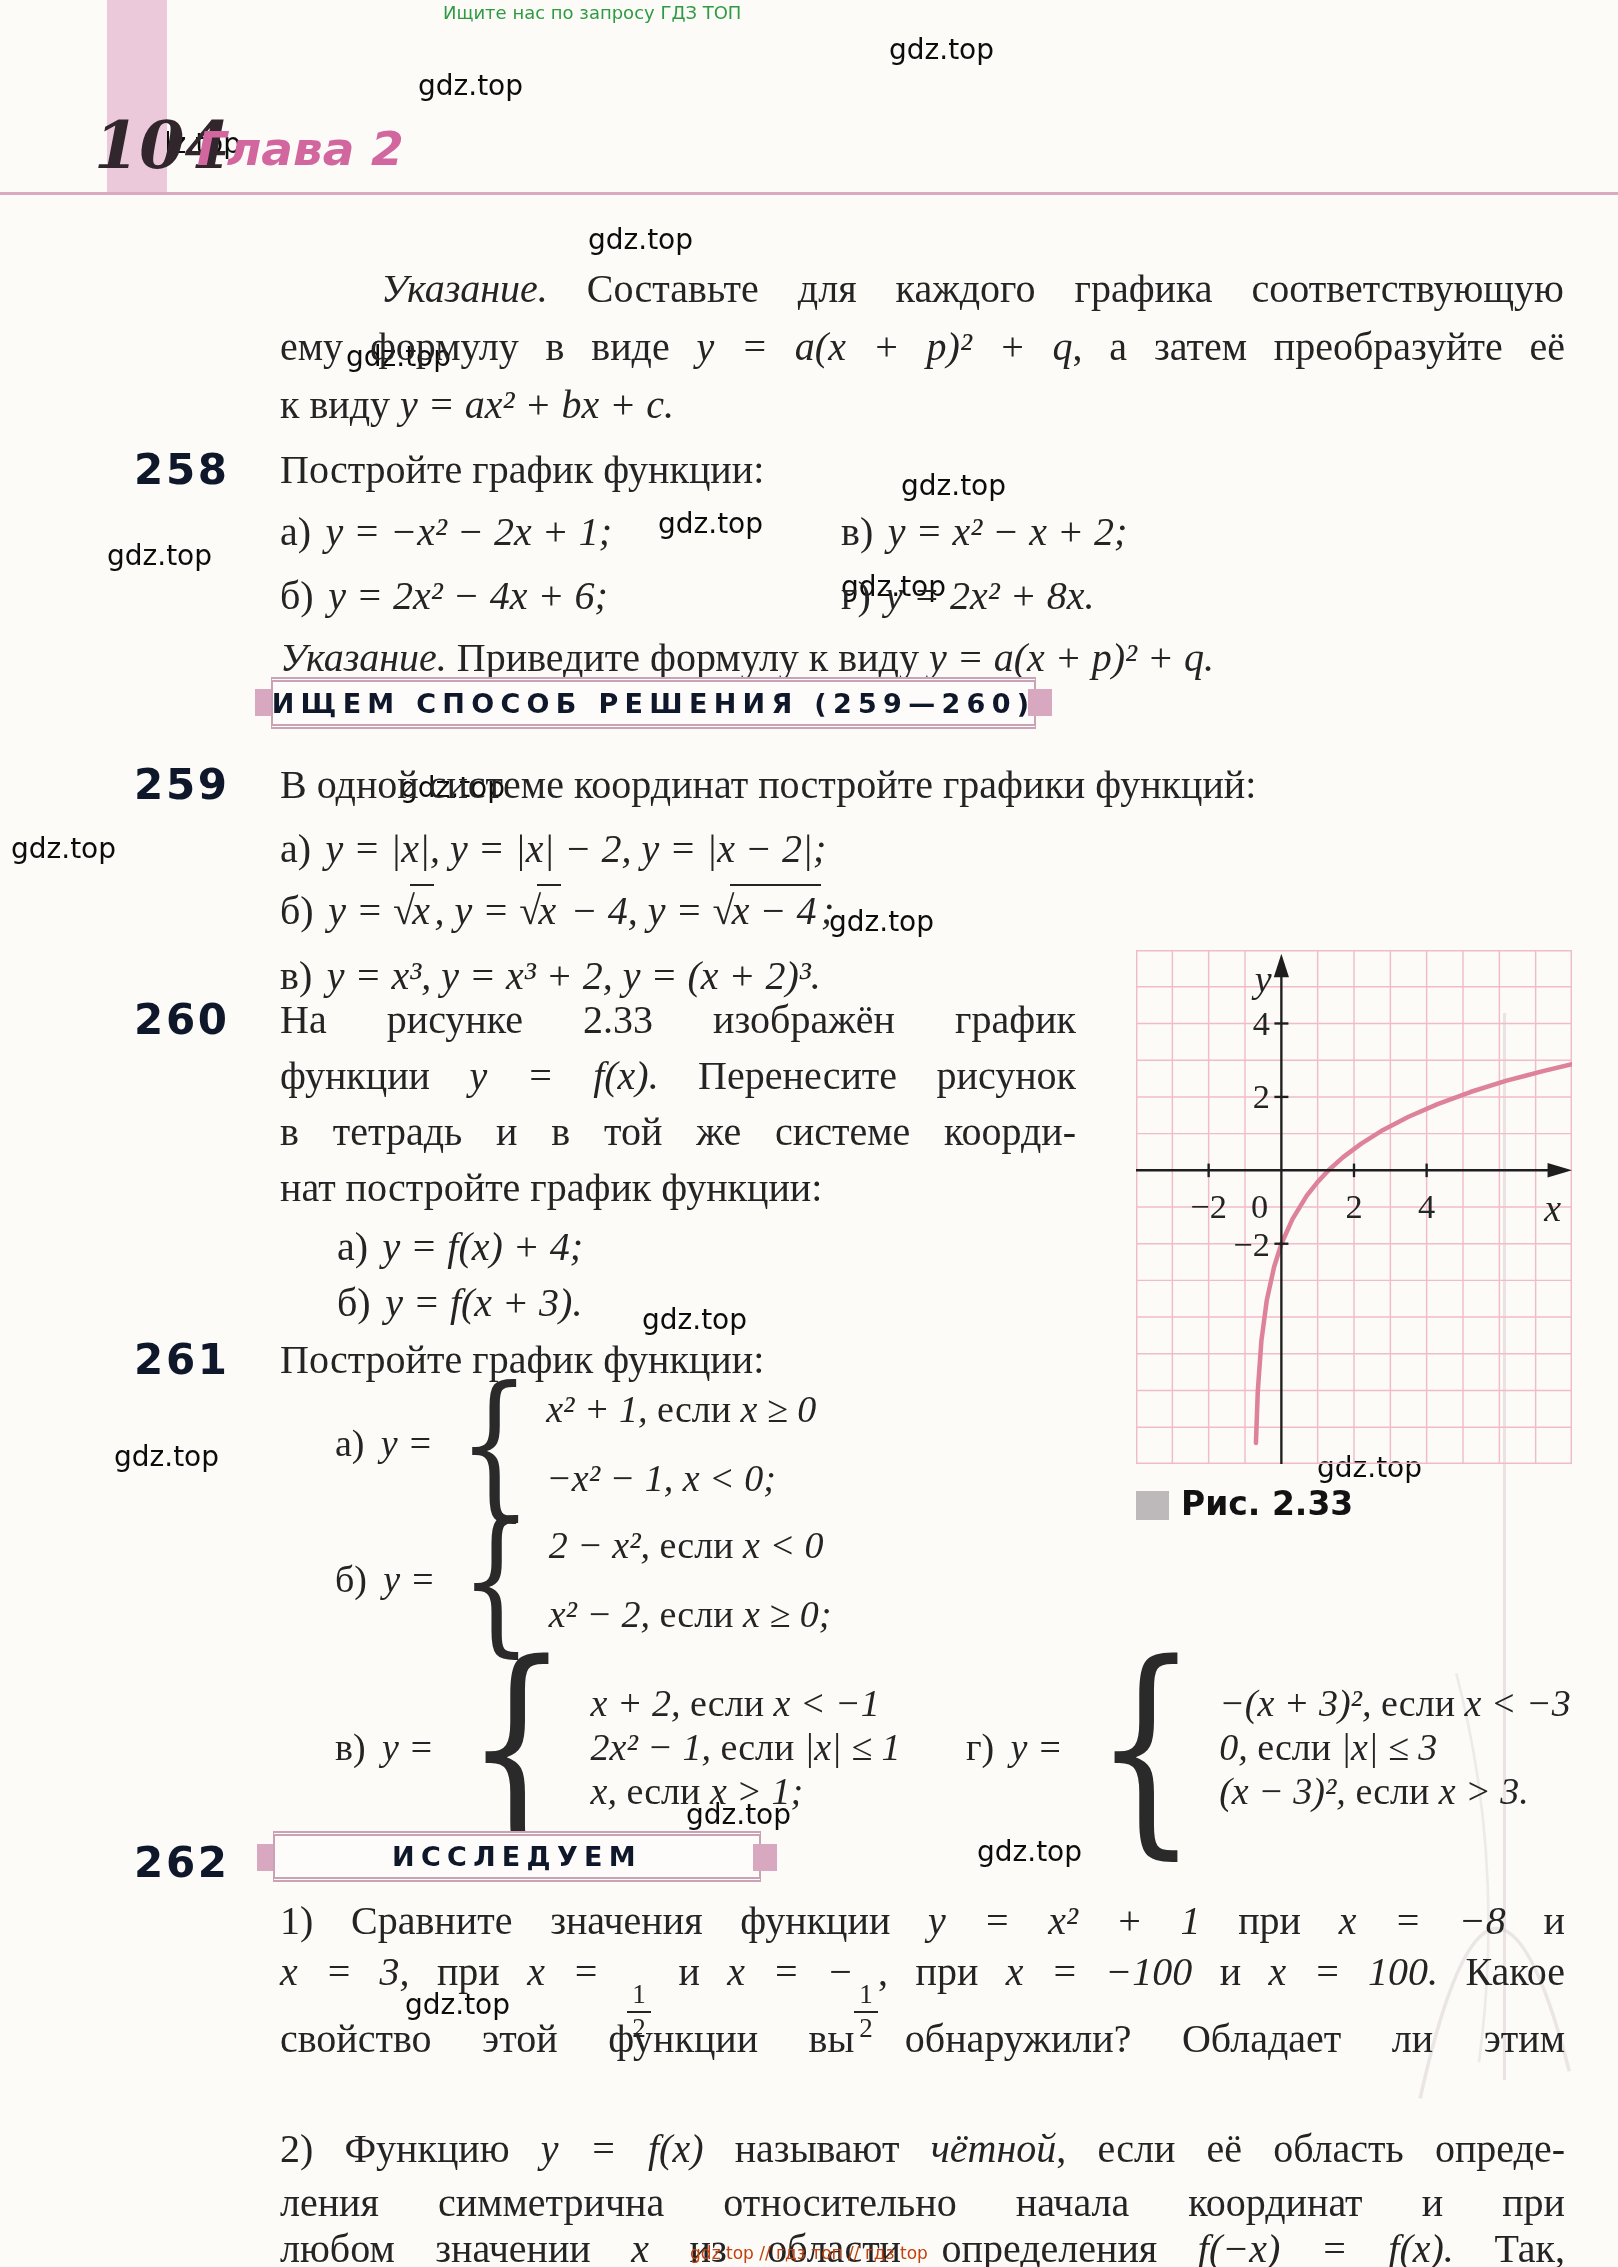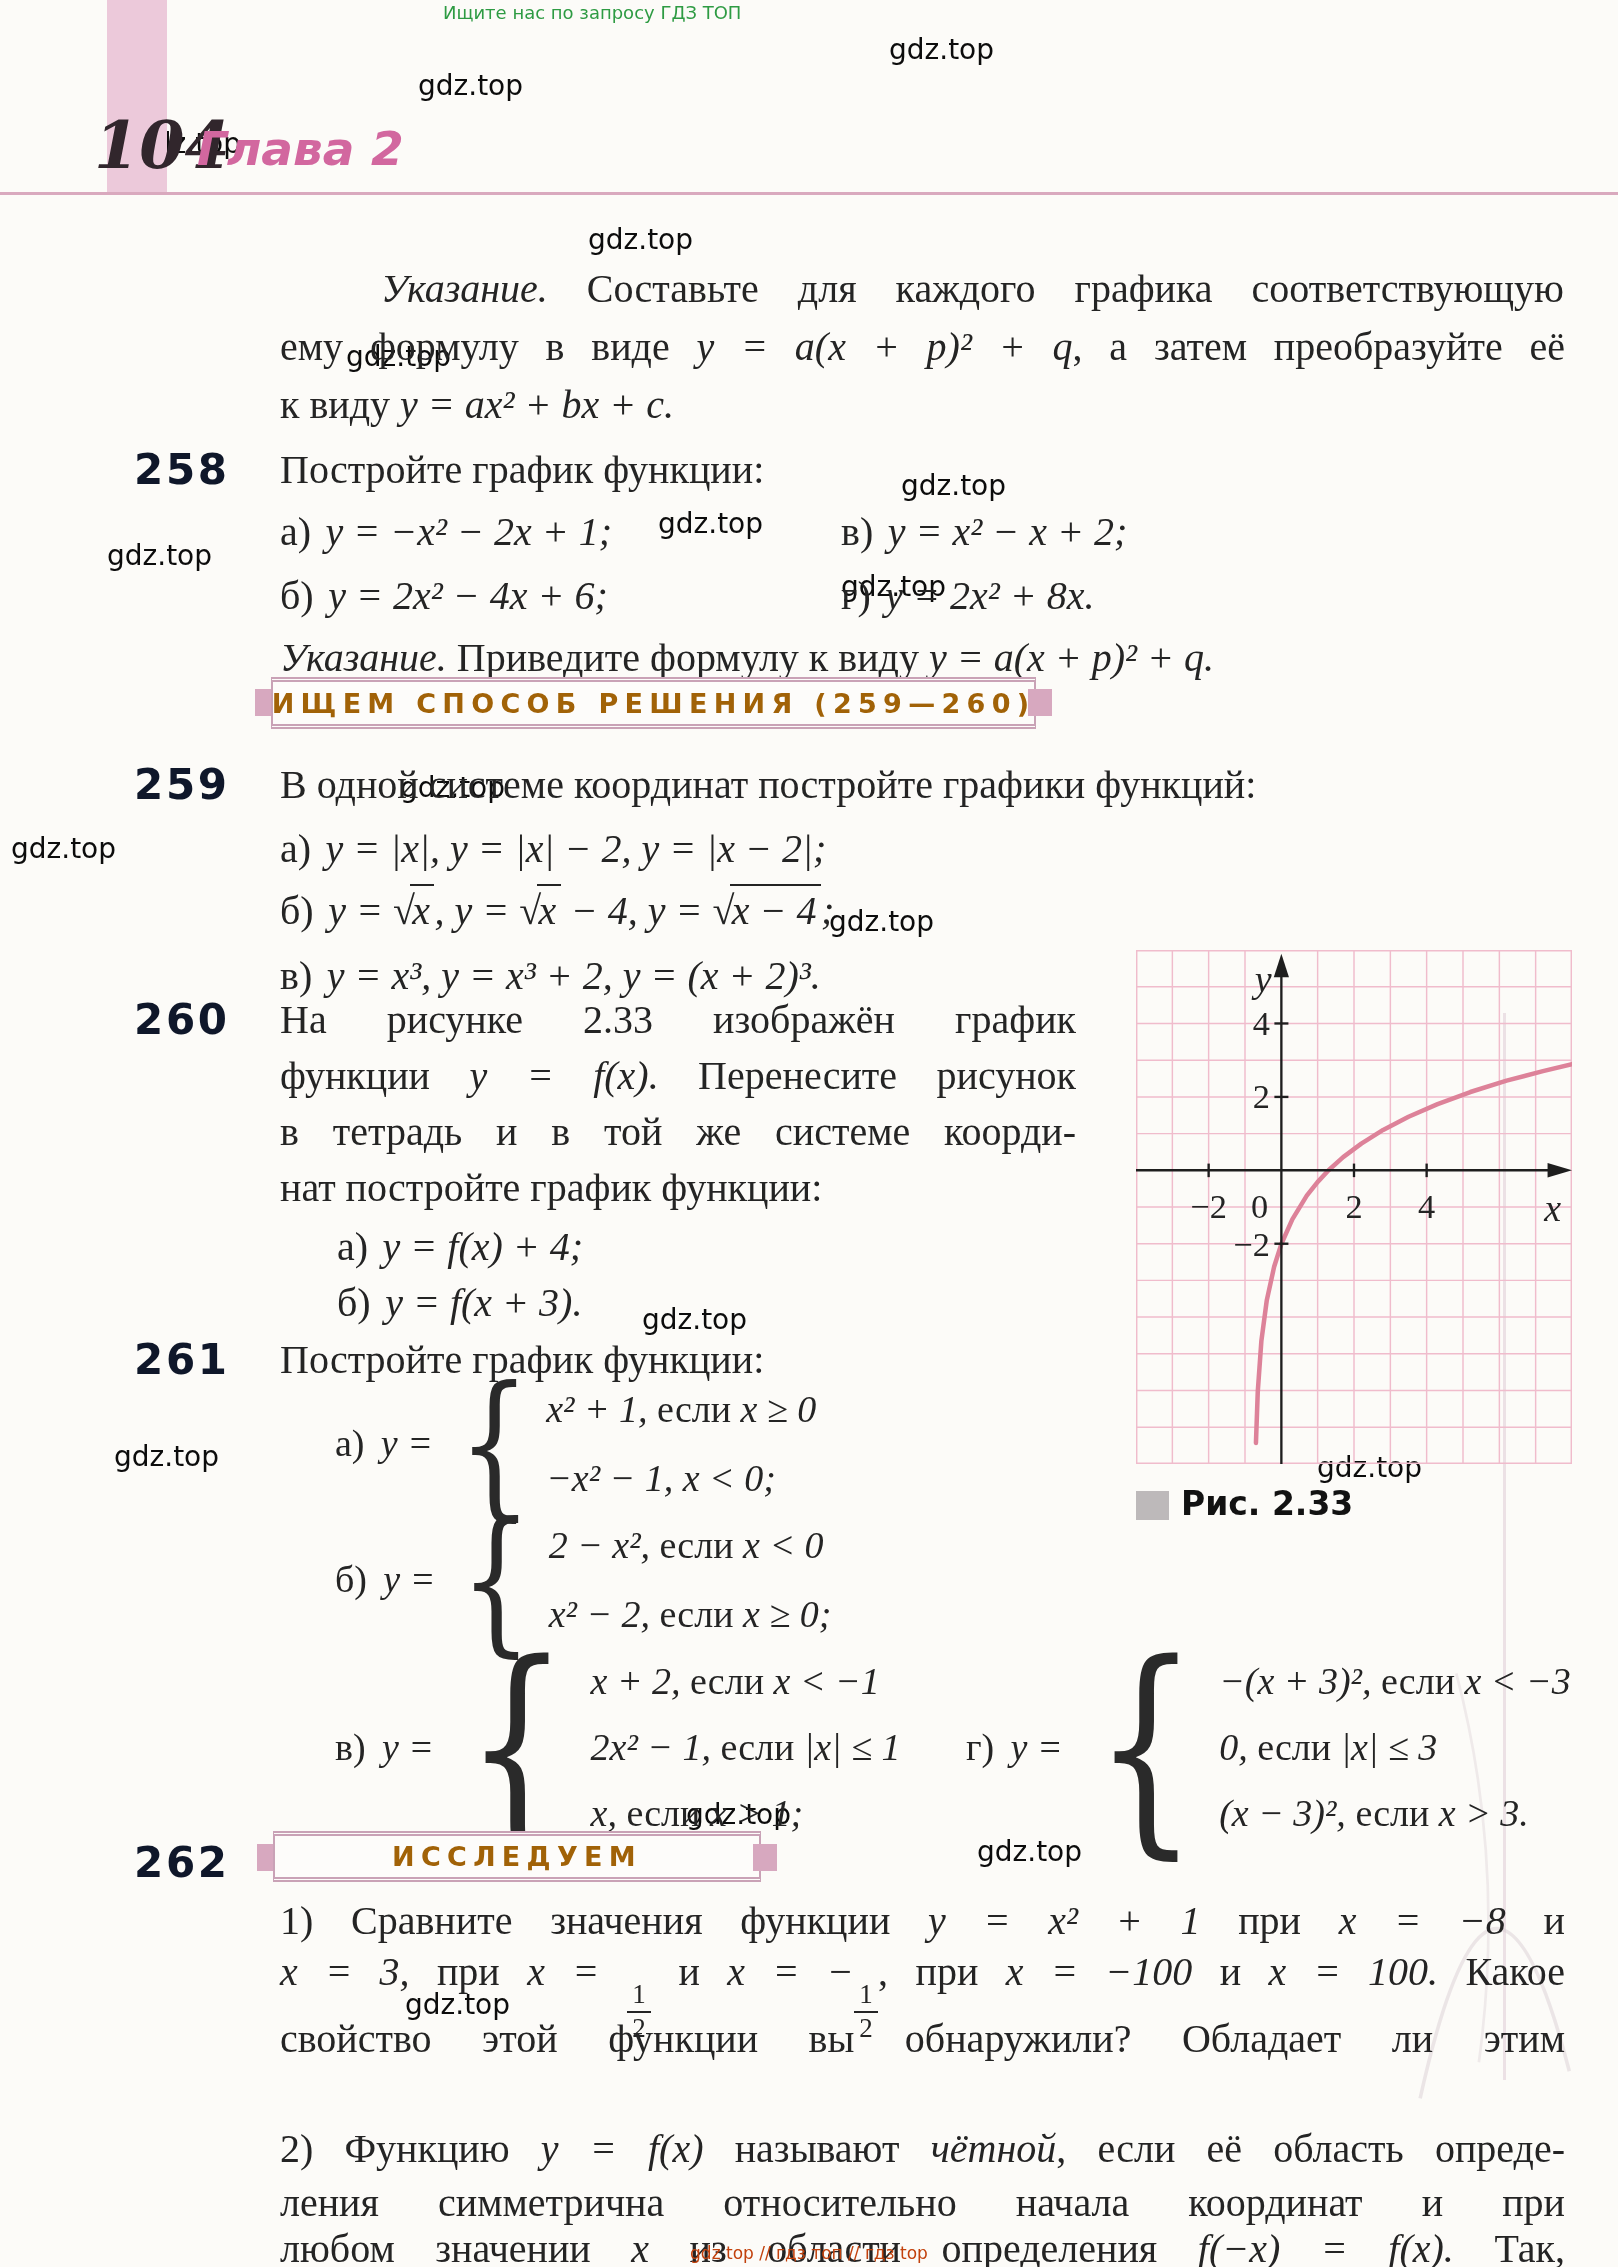--- a/index.html
+++ b/index.html
@@ -26,32 +26,32 @@
   .em{font-style:italic;}
   .pnum{position:absolute;left:134px;font-family:"DejaVu Sans",sans-serif;font-weight:700;font-size:42px;
         color:#0f172a;letter-spacing:2.7px;}
   .itm{position:absolute;font-size:40px;white-space:nowrap;}
   .itm .lbl{margin-right:14.5px;}
   .rad{border-top:2.7px solid #242424;padding:1.8px 4.5px 0 1.8px;margin-left:-4.5px;}
   
   .banner{position:absolute;border:5.4px double #c9a2b6;border-left-width:2.7px;border-right-width:2.7px;
           box-sizing:border-box;display:flex;align-items:center;justify-content:center;background:#fdfcfa;}
   .banner-text{font-family:"DejaVu Sans",sans-serif;font-weight:700;font-size:27px;letter-spacing:6.3px;
-               color:#a16207;white-space:nowrap;}
+               color:#0f172a;white-space:nowrap;}
   .sq{position:absolute;width:23.5px;height:27px;background:#d7a8bf;}
   
   .pw{position:absolute;display:flex;align-items:center;font-size:38px;}
   .pw .lbl{margin-right:16.3px;}
   .pw .yeq{font-style:italic;margin-right:11px;}
   .brace{font-family:"DejaVu Serif",serif;line-height:1;transform:scaleX(.72);margin-right:1.8px;color:#2a2a2a;}
   .b2{font-size:158px;}
   .b3{font-size:226px;}
   .rows{display:flex;flex-direction:column;}
   .rows.g2{gap:25px;}
-  .rows.g3{gap:22px;}
+  .rows.g3{}
   .row{white-space:nowrap;}
   .rom{font-style:normal;}
   
   .graph{position:absolute;}
   .cap-sq{position:absolute;left:1136px;top:1491px;width:33px;height:29px;background:#bdb9ba;}
   .cap{position:absolute;left:1181px;top:1484px;font-family:"DejaVu Sans",sans-serif;font-weight:700;
        font-size:33px;color:#121212;}
   
   .frac{display:inline-flex;flex-direction:column;align-items:center;vertical-align:-18px;
         font-size:27px;line-height:1;}

